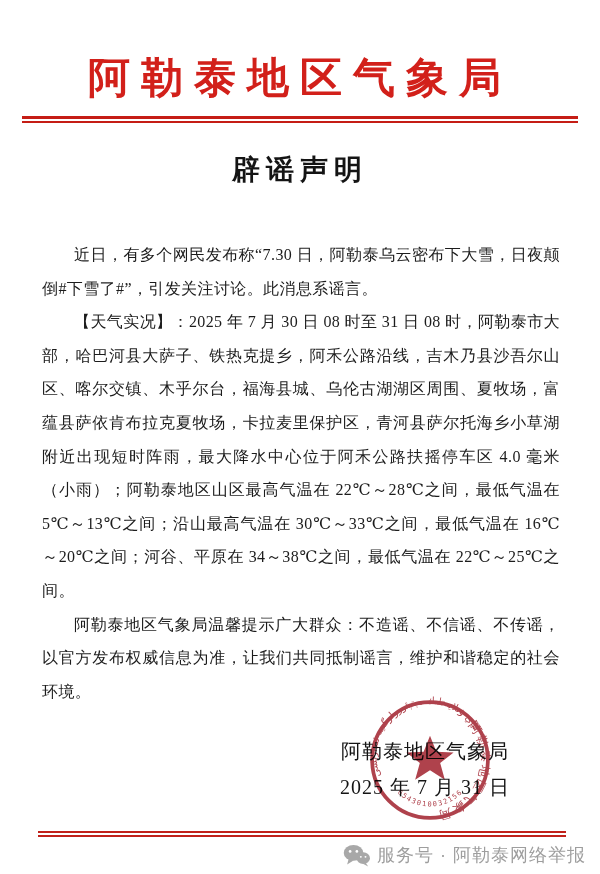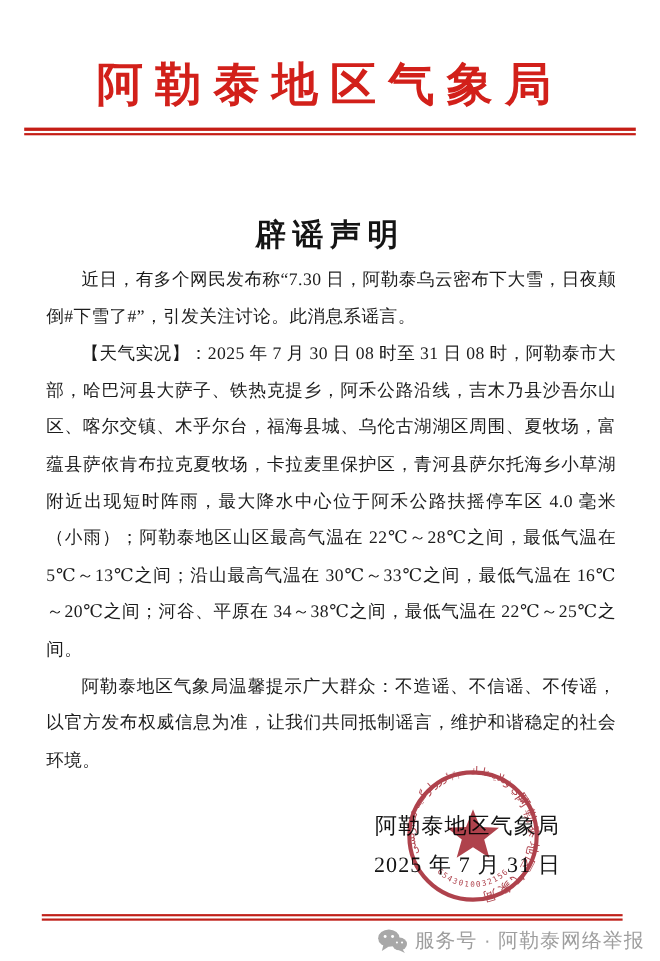--- a/index.html
+++ b/index.html
@@ -24,21 +24,21 @@
     white-space:nowrap;
   }
   .head-rule{
     margin:16px 22px 0 22px;
     height:2px;
     border-top:3px solid #c51d15;
     border-bottom:2px solid #c51d15;
   }
   
   .doc-title{
-    margin-top:72px;
+    margin-top:28px;
     text-align:center;
     font-size:28px;
     font-weight:bold;
     letter-spacing:6px;
     color:#141414;
   }
   
   .doc-body{
     position:absolute;
     left:42px;right:40px;top:238px;

